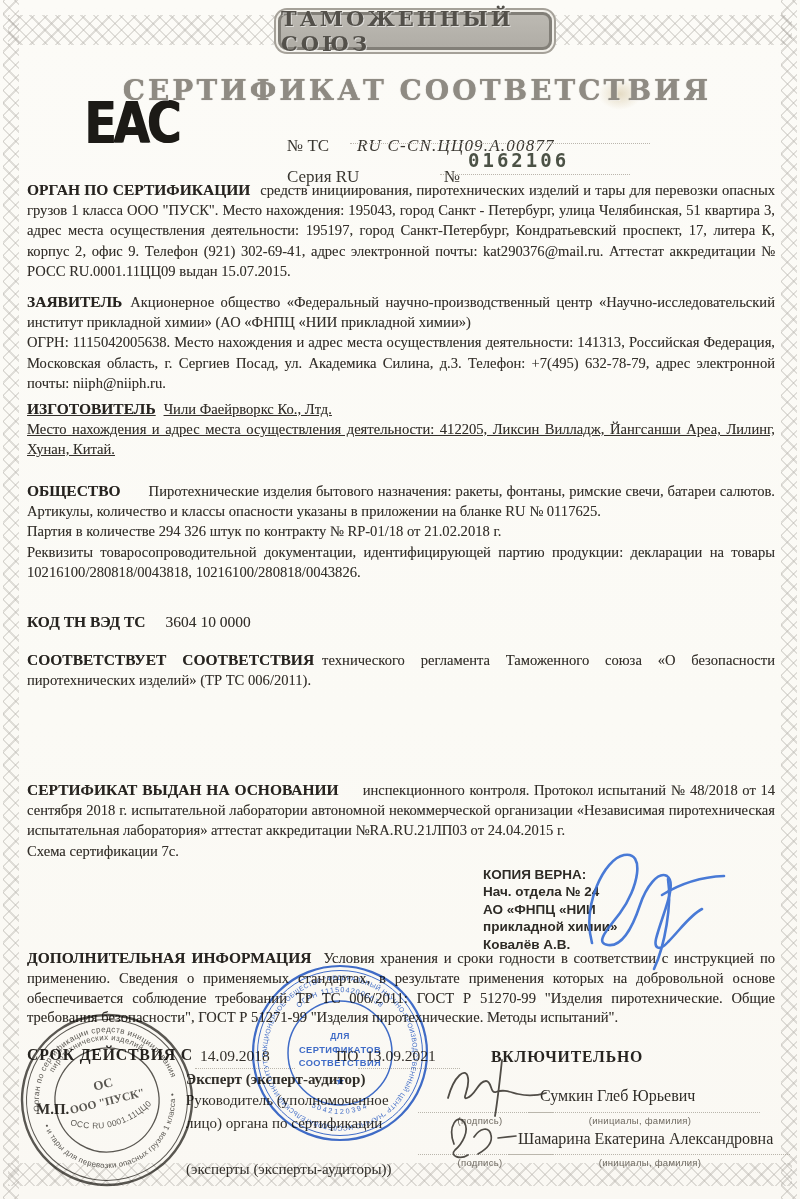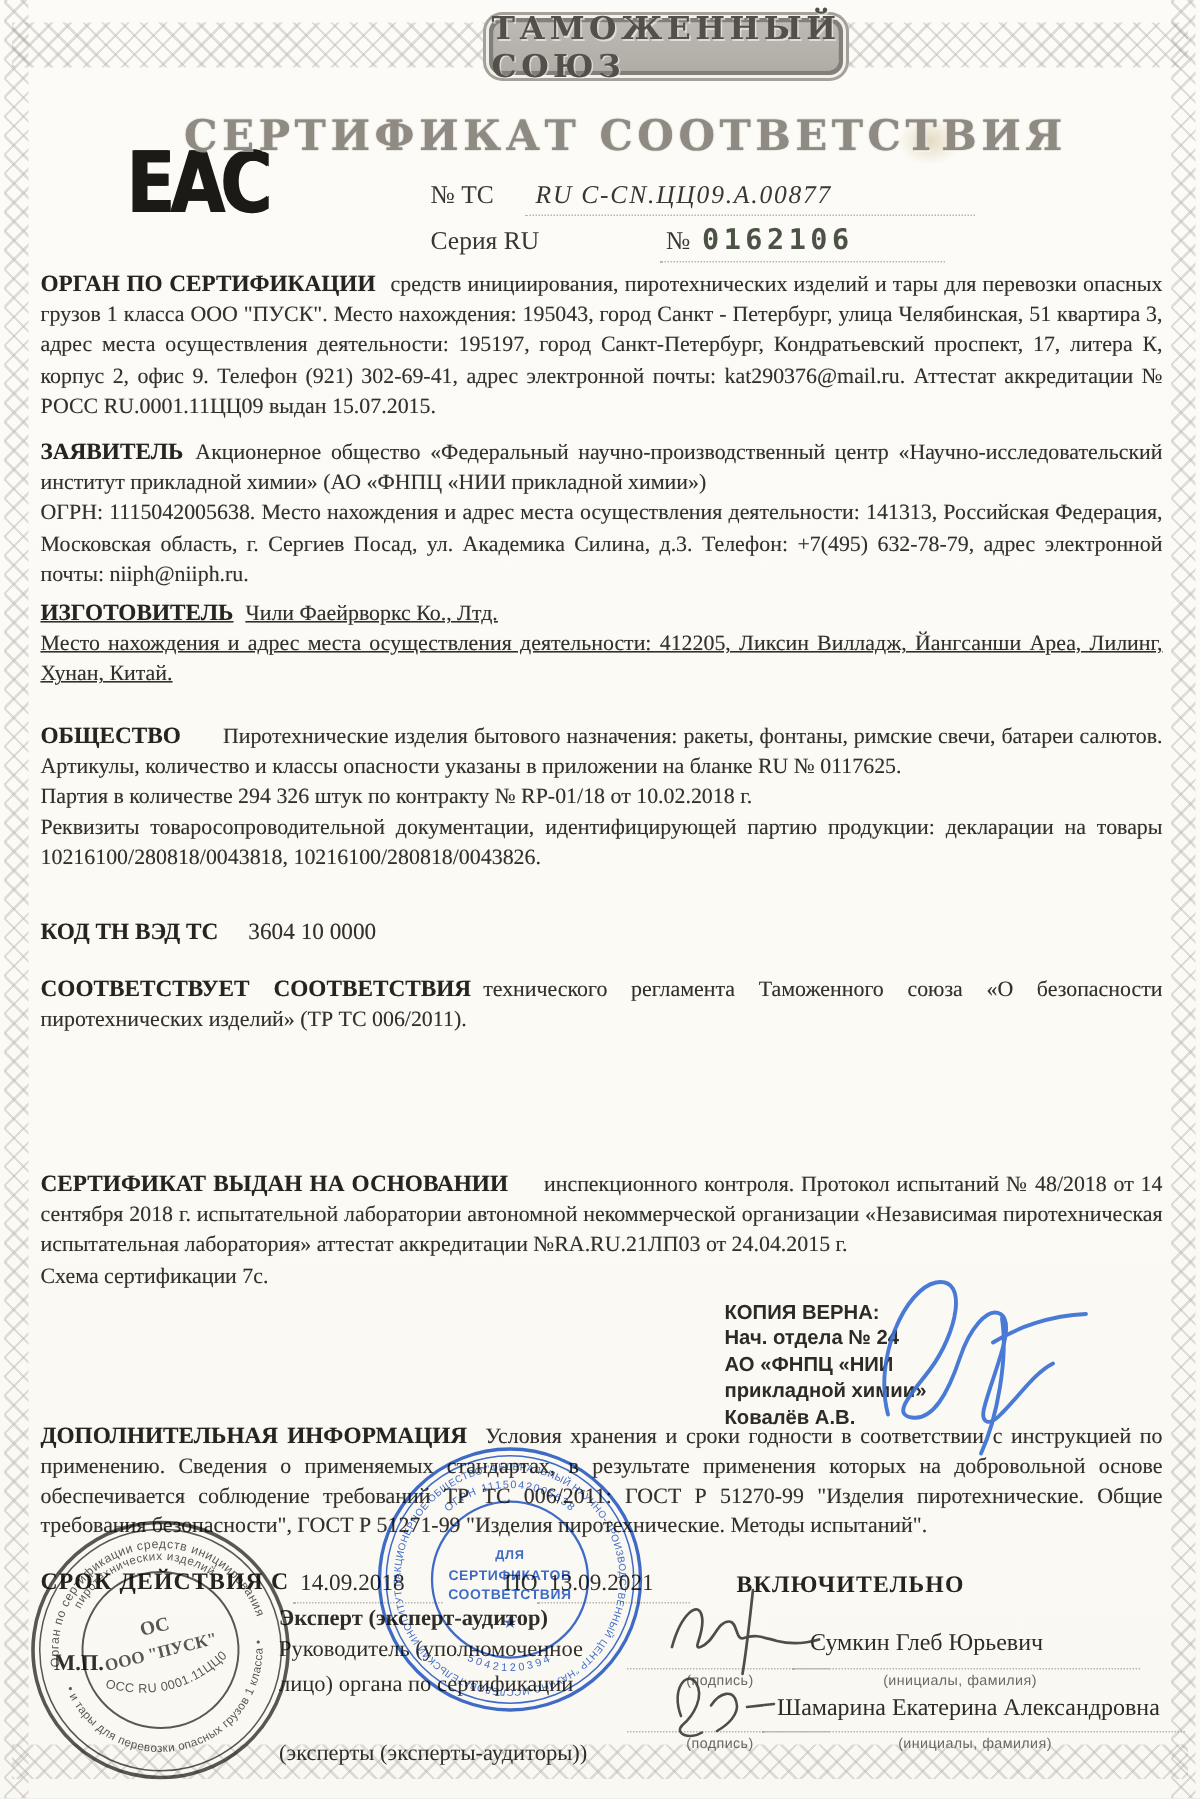--- a/index.html
+++ b/index.html
@@ -5,34 +5,34 @@
   html,body{margin:0;padding:0;background:#e9e7e2;}
   .page{position:relative;width:800px;height:1199px;margin:0 auto;overflow:hidden;
         background:linear-gradient(180deg,#fcfbf7 0%,#fbfaf5 60%,#faf8f3 100%);
         font-family:"Liberation Serif",serif;color:#33302b;}
   .page *{box-sizing:border-box;}
   .lat{position:absolute;
        background-image:
          repeating-linear-gradient(45deg, rgba(138,134,127,.40) 0 1.7px, rgba(138,134,127,0) 1.7px 9px),
          repeating-linear-gradient(135deg, rgba(138,134,127,.40) 0 1.7px, rgba(138,134,127,0) 1.7px 9px);
        opacity:.62;}
-  .banner{position:absolute;left:278px;top:12px;width:236px;height:38px;
+  .banner{position:absolute;left:278px;top:12px;width:274px;height:38px;
           background:linear-gradient(180deg,#bcb9b2,#b0ada6);
           border:3px solid #827f78;border-radius:9px;
           box-shadow:0 0 0 2px #f2f0ea,0 0 0 4px #a5a199;
-          display:flex;align-items:center;justify-content:center;margin-left:48px;}
+          display:flex;align-items:center;justify-content:center;}
   .banner span{font-family:"DejaVu Serif",serif;font-weight:700;font-size:21px;letter-spacing:3px;
           color:#53504a;text-shadow:1px 1px 0 rgba(255,255,255,.55);}
   .doc-title{position:absolute;left:0;top:74px;width:860px;left:60px;text-align:center;
           font-family:"DejaVu Serif",serif;font-weight:700;font-size:28px;letter-spacing:3px;
           color:#8f8b83;text-shadow:0 0 1px rgba(125,120,110,.8), 1px 1px 0 rgba(255,255,255,.5);}
   .eac{position:absolute;left:84px;top:90px;font-family:"DejaVu Sans",sans-serif;font-weight:700;
           font-size:47px;letter-spacing:-3px;color:#1c1a16;transform:scale(1.0,1.2);
           transform-origin:left top;text-shadow:1.2px 0 currentColor;}
-  .numrow{position:absolute;font-size:17px;color:#3a3731;}
+  .numrow{position:absolute;font-size:17px;color:#3a3731;margin-top:16px;}
   .numval{letter-spacing:1.2px;}
   .serial{font-family:"DejaVu Sans Mono",monospace;font-weight:700;font-size:19px;
           letter-spacing:3px;color:#4c5246;}
   .dots{position:absolute;height:0;border-bottom:1px dotted #aba69b;opacity:.8;}
   .para{position:absolute;left:27px;width:748px;font-size:14.6px;line-height:20.2px;
         text-align:justify;color:#332f2a;text-shadow:0 0 .5px rgba(44,40,33,.35);}
   .lbl{font-weight:700;font-size:15.5px;color:#272420;}
   .block{display:block;}
   .copy{position:absolute;left:483px;top:866px;font-family:"Liberation Sans",sans-serif;
         font-weight:700;font-size:13.5px;line-height:17.4px;color:#2e2b26;}
@@ -83,21 +83,21 @@
     <span class="block">ОГРН: 1115042005638. Место нахождения и адрес места осуществления деятельности: 141313, Российская Федерация, Московская область, г. Сергиев Посад, ул. Академика Силина, д.3. Телефон: +7(495) 632-78-79, адрес электронной почты: niiph@niiph.ru.</span>
   </div>
 
   <div class="para" style="top:399px;text-decoration:underline;">
     <span class="lbl" style="margin-right:8px;">ИЗГОТОВИТЕЛЬ</span><span>Чили Фаейрворкс Ко., Лтд.</span>
     <span class="block">Место нахождения и адрес места осуществления деятельности: 412205, Ликсин Вилладж, Йангсанши Ареа, Лилинг, Хунан, Китай.</span>
   </div>
 
   <div class="para" style="top:481px;">
     <span class="lbl" style="margin-right:28px;">ОБЩЕСТВО</span><span>Пиротехнические изделия бытового назначения: ракеты, фонтаны, римские свечи, батареи салютов. Артикулы, количество и классы опасности указаны в приложении на бланке RU № 0117625.</span>
-    <span class="block">Партия в количестве 294 326 штук по контракту № RP-01/18 от 10.02.2018 г.</span>
+    <span class="block">Партия в количестве 294 326 штук по контракту № RP-01/18 от 21.02.2018 г.</span>
     <span class="block">Реквизиты товаросопроводительной документации, идентифицирующей партию продукции: декларации на товары 10216100/280818/0043818, 10216100/280818/0043826.</span>
   </div>
 
   <div class="para" style="top:612px;">
     <span class="lbl" style="margin-right:20px;">КОД ТН ВЭД ТС</span><span style="font-size:15.5px;margin-top:41px;">3604 10 0000</span>
   </div>
 
   <div class="para" style="top:650px;">
     <span class="lbl" style="margin-right:8px;">СООТВЕТСТВУЕТ СООТВЕТСТВИЯ</span><span>технического регламента Таможенного союза «О безопасности пиротехнических изделий» (ТР ТС 006/2011).</span>
   </div>

